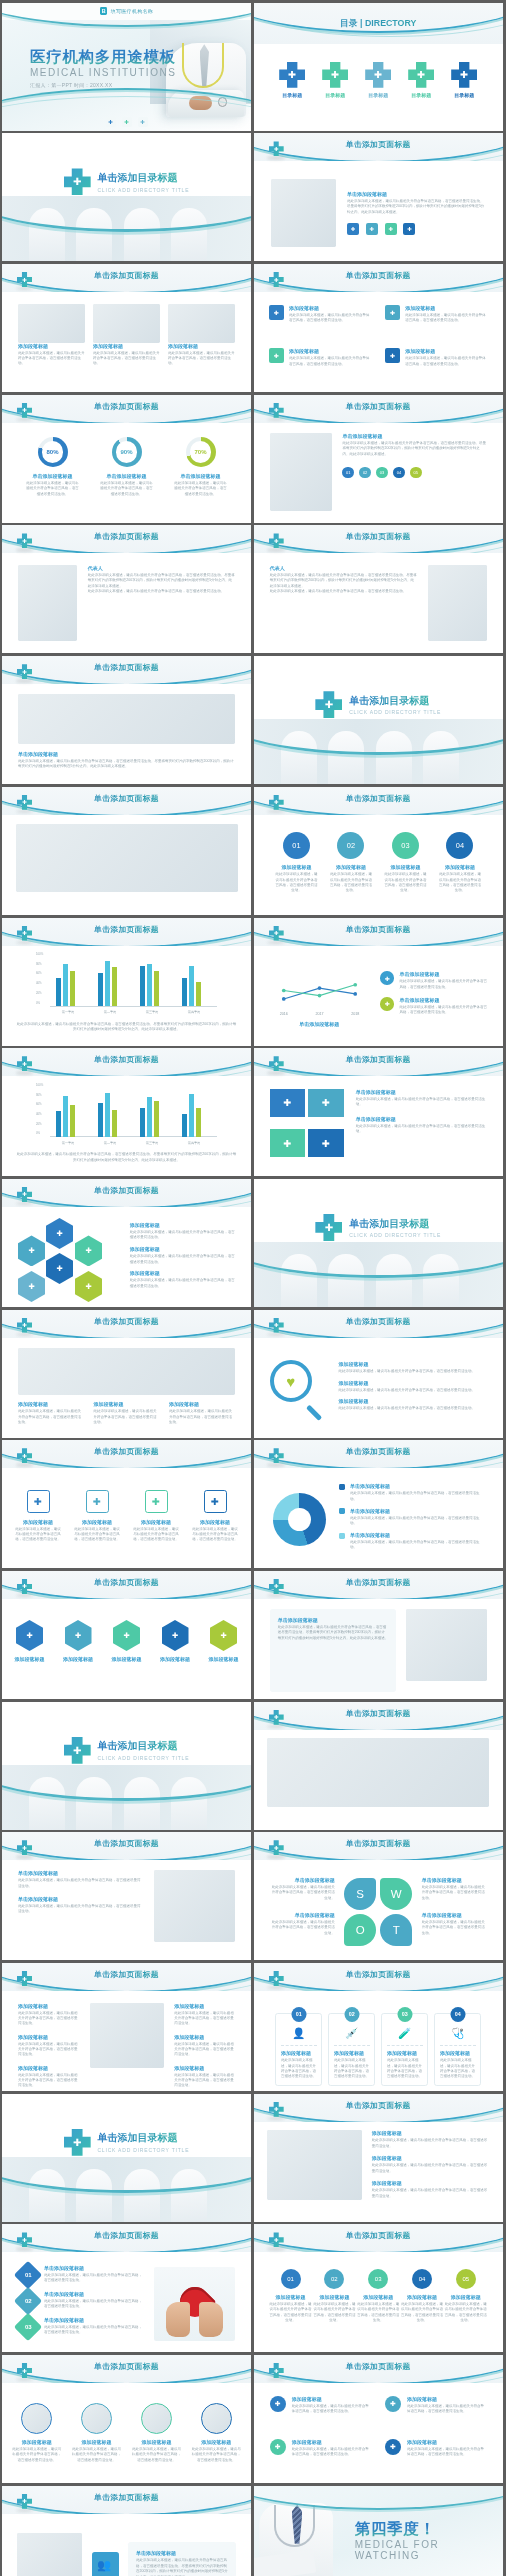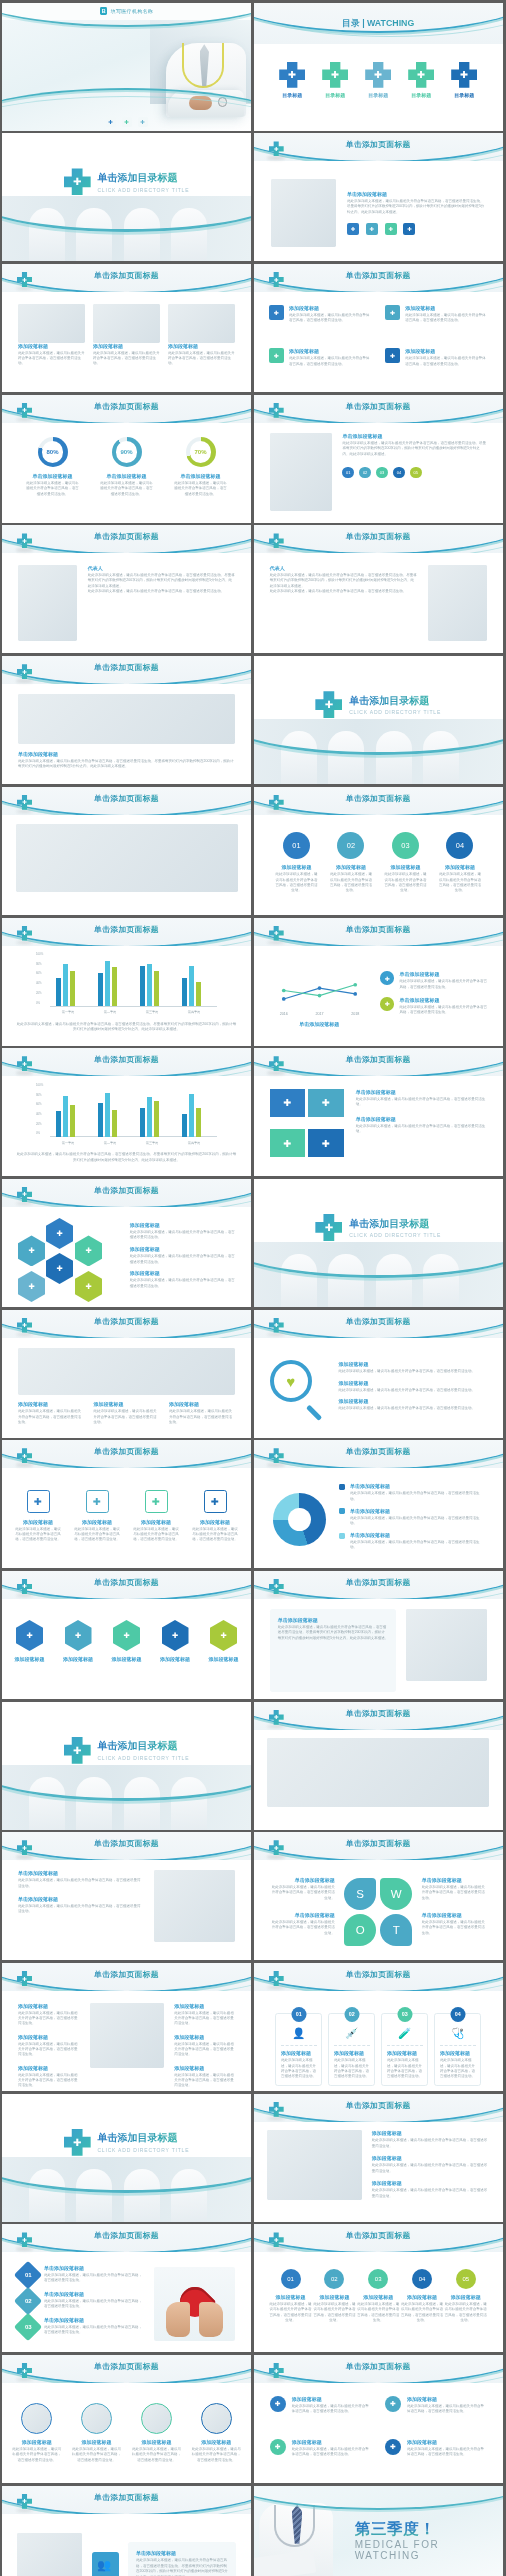--- a/index.html
+++ b/index.html
@@ -147,32 +147,37 @@
         </div>
   <div class="title-arcs-top"></div>
   <div class="title-photo">
           <div class="doc-coat"></div>
           <div class="doc-steth"></div>
           <div class="doc-tie"></div>
           <div class="doc-arms"></div>
           <div class="doc-hand"></div>
           <div class="doc-watch"></div>
         </div>
+  <div class="title-wrap">
+    <div class="t-cn">医疗机构多用途模板</div>
+    <div class="t-en">MEDICAL INSTITUTIONS</div>
+    <div class="t-meta">汇报人：第一PPT  时间：20XX.XX</div>
+        </div>
   <div class="title-arcs2"></div>
         <div class="title-arcs"></div>
   <div class="mini-icons">
           <span class="mini-ic" style="color:#2f7fc4">✚</span>
           <span class="mini-ic" style="color:#4ec9a6">✚</span>
           <span class="mini-ic" style="color:#6ab4d0">✚</span>
         </div>
       </div>
     </div>
     <div class="slide">
       <div class="hdr-wave" style="height:41px"></div>
-  <div class="contents-title">目录 | WATCHING</div>
+  <div class="contents-title">目录 | DIRECTORY</div>
   <div class="cross-row">
         <div class="cross-item">
     <div class="cross" style="background:#2f7fc4">✚</div>
     <div class="cross-lbl" style="color:#2f7fc4">目录标题</div>
         </div>
         <div class="cross-item">
     <div class="cross" style="background:#4ec9a6">✚</div>
     <div class="cross-lbl" style="color:#4ec9a6">目录标题</div>
         </div>
         <div class="cross-item">
@@ -1170,20 +1175,20 @@
     <div class="slide">
       <div class="s-title" style="position:absolute;inset:0">
   <div class="title-arcs-top"></div>
   <div style="position:absolute;left:0;top:13.5px;width:101px;height:81px">
     <div style="position:absolute;left:5.4px;top:4px;width:74px;height:76px;background:linear-gradient(190deg,#fdfdfd,#e8eef1);border-radius:30% 20% 4px 4px"></div>
     <div style="position:absolute;left:38px;top:5.4px;width:10.8px;height:39px;background:repeating-linear-gradient(135deg,#4a5f86 0 2px,#7087ad 2px 4px);clip-path:polygon(50% 0,100% 18%,72% 100%,28% 100%,0 18%)"></div>
     <div style="position:absolute;left:20px;top:5.4px;width:41px;height:42px;border:2.7px solid #b9c3cb;border-top:none;border-radius:0 0 41px 41px"></div>
     <div style="position:absolute;left:-4px;top:55px;width:65px;height:23px;background:#f1f4f6;transform:rotate(-8deg);border-radius:2px"></div>
         </div>
   <div style="position:absolute;left:101px;top:35px;z-index:6">
-    <div class="t-cn">第三季度！</div>
+    <div class="t-cn">第四季度！</div>
     <div class="t-en">MEDICAL FOR WATCHING</div>
         </div>
 
   </div>
     </div>
   </div>
 
 
 </body></html>

